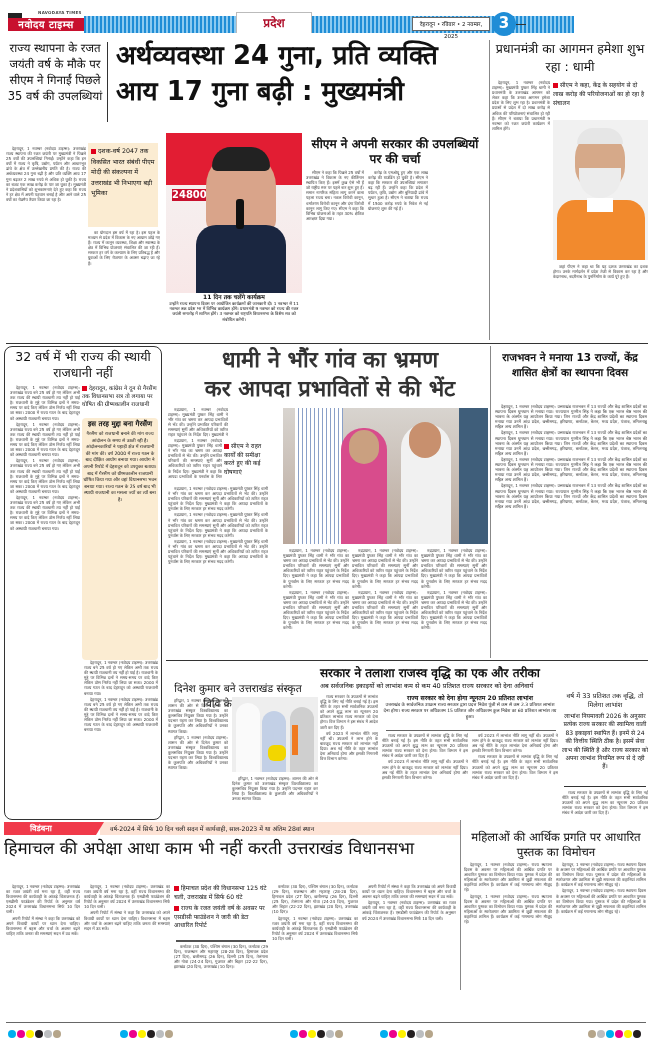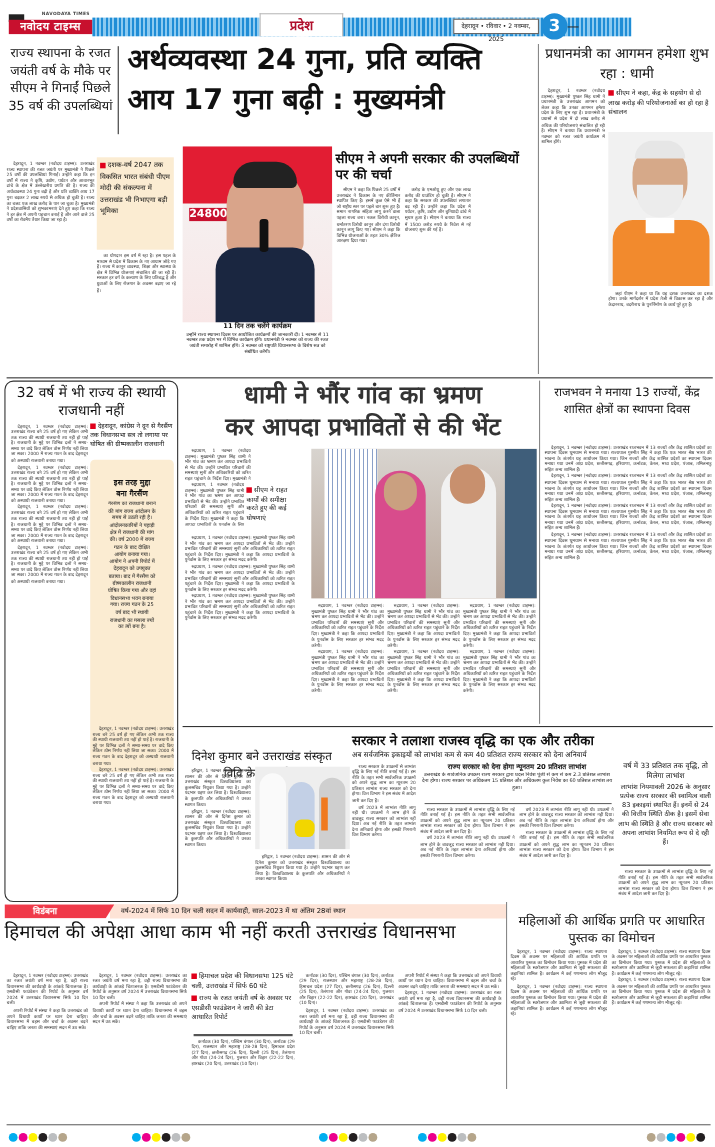--- a/index.html
+++ b/index.html
@@ -74,21 +74,21 @@
   <div style="position:absolute;left:0;top:0;width:136px;height:52px;background:#e21d33;"></div>
   <div style="position:absolute;left:6px;top:56px;width:40px;height:12px;background:#c8102e;color:#fff;font-size:10px;font-weight:bold;line-height:12px;text-align:right;">248001</div>
   <div style="position:absolute;left:40px;top:18px;width:70px;height:80px;border-radius:35px 35px 10px 10px;background:#d9a48a;"></div>
   <div style="position:absolute;left:46px;top:14px;width:58px;height:24px;border-radius:30px 30px 8px 8px;background:#222;"></div>
   <div style="position:absolute;left:30px;top:92px;width:90px;height:70px;border-radius:20px 20px 0 0;background:#1a2640;"></div>
   <div style="position:absolute;left:70px;top:66px;width:8px;height:30px;background:#111;border-radius:3px;"></div>
 </div>
 <div class="photo-cap" style="left:166px;top:294px;width:136px;font-size:6px;">11 दिन तक चलेंगे कार्यक्रम</div>
 <div class="photo-cap" style="left:166px;top:301px;width:136px;height:40px;overflow:hidden;font-weight:normal;">उन्होंने राज्य स्थापना दिवस पर आयोजित कार्यक्रमों की जानकारी दी। 1 नवम्बर से 11 नवम्बर तक प्रदेश भर में विभिन्न कार्यक्रम होंगे। प्रधानमंत्री 9 नवम्बर को राज्य की रजत जयंती समारोह में शामिल होंगे। 3 नवम्बर को राष्ट्रपति विधानसभा के विशेष सत्र को संबोधित करेंगी।</div>
 
-<div class="hd" style="left:305px;top:137px;width:180px;font-size:12px;line-height:15px;">सीएम ने अपनी सरकार की उपलब्धियों पर की चर्चा</div>
+<div class="hd" style="left:305px;top:137px;width:180px;font-size:12px;line-height:15px;text-align:center;">सीएम ने अपनी सरकार की उपलब्धियों पर की चर्चा</div>
 <div class="col-text" style="left:306px;top:170px;width:58px;height:172px;">
   <p>सीएम ने कहा कि पिछले 25 वर्षों में उत्तराखंड ने विकास के नए कीर्तिमान स्थापित किए हैं। इसमें कुछ ऐसे भी हैं जो राष्ट्रीय स्तर पर पहले बार शुरू हुए हैं। समान नागरिक संहिता लागू करने वाला पहला राज्य बना। नकल विरोधी कानून, धर्मांतरण विरोधी कानून और दंगा विरोधी कानून लागू किए गए। सीएम ने कहा कि विभिन्न योजनाओं के तहत 30% क्षैतिज आरक्षण दिया गया।</p>
 </div>
 <div class="col-text" style="left:368px;top:170px;width:60px;height:172px;">
   <p>करोड़ के एमओयू हुए और एक लाख करोड़ की ग्राउंडिंग हो चुकी है। सीएम ने कहा कि सरकार की उपलब्धियां लगातार बढ़ रही हैं। उन्होंने कहा कि प्रदेश में पर्यटन, कृषि, उद्योग और बुनियादी ढांचे में सुधार हुआ है। सीएम ने बताया कि राज्य में 1500 करोड़ रुपये के निवेश से नई योजनाएं शुरू की गई हैं।</p>
 </div>
 
 <div class="rule-v" style="left:489px;top:40px;height:300px;"></div>
 <div class="hd" style="left:492px;top:40px;width:156px;font-size:12.5px;line-height:18px;text-align:center;font-weight:normal;">प्रधानमंत्री का आगमन हमेशा शुभ रहा : धामी</div>
 <div class="col-text" style="left:492px;top:80px;width:58px;height:182px;">
@@ -114,21 +114,21 @@
 <div class="hd" style="left:8px;top:349px;width:150px;font-size:12.5px;line-height:16px;text-align:center;font-weight:normal;">32 वर्ष में भी राज्य की स्थायी राजधानी नहीं</div>
 <div class="col-text" style="left:10px;top:385px;width:70px;height:430px;">
   <p>देहरादून, 1 नवम्बर (नवोदय टाइम्स): उत्तराखंड राज्य बने 25 वर्ष हो गए लेकिन अभी तक राज्य की स्थायी राजधानी तय नहीं हो पाई है। राजधानी के मुद्दे पर विभिन्न दलों ने समय-समय पर वादे किए लेकिन ठोस निर्णय नहीं लिया जा सका। 2000 में राज्य गठन के बाद देहरादून को अस्थायी राजधानी बनाया गया।</p>
   <p>देहरादून, 1 नवम्बर (नवोदय टाइम्स): उत्तराखंड राज्य बने 25 वर्ष हो गए लेकिन अभी तक राज्य की स्थायी राजधानी तय नहीं हो पाई है। राजधानी के मुद्दे पर विभिन्न दलों ने समय-समय पर वादे किए लेकिन ठोस निर्णय नहीं लिया जा सका। 2000 में राज्य गठन के बाद देहरादून को अस्थायी राजधानी बनाया गया।</p>
   <p>देहरादून, 1 नवम्बर (नवोदय टाइम्स): उत्तराखंड राज्य बने 25 वर्ष हो गए लेकिन अभी तक राज्य की स्थायी राजधानी तय नहीं हो पाई है। राजधानी के मुद्दे पर विभिन्न दलों ने समय-समय पर वादे किए लेकिन ठोस निर्णय नहीं लिया जा सका। 2000 में राज्य गठन के बाद देहरादून को अस्थायी राजधानी बनाया गया।</p>
   <p>देहरादून, 1 नवम्बर (नवोदय टाइम्स): उत्तराखंड राज्य बने 25 वर्ष हो गए लेकिन अभी तक राज्य की स्थायी राजधानी तय नहीं हो पाई है। राजधानी के मुद्दे पर विभिन्न दलों ने समय-समय पर वादे किए लेकिन ठोस निर्णय नहीं लिया जा सका। 2000 में राज्य गठन के बाद देहरादून को अस्थायी राजधानी बनाया गया।</p>
 </div>
 <div class="kicker-box" style="left:82px;top:384px;width:76px;font-size:5.8px;line-height:8px;font-weight:normal;">
   <span class="bullet-sq"></span><span>देहरादून, कांग्रेस ने दून से गैरसैंण तक विधानसभा सत्र तो लगाया पर घोषित की ग्रीष्मकालीन राजधानी</span>
 </div>
-<div class="beige" style="position:absolute;left:82px;top:418px;width:76px;height:284px;border-radius:4px;padding:16px;">
+<div class="beige" style="position:absolute;left:82px;top:418px;width:76px;height:242px;border-radius:4px;padding:1px;">
   <div style="font-size:7px;line-height:10px;font-weight:bold;text-align:center;color:#111;margin-bottom:2px;">इस तरह मुद्दा बना गैरसैंण</div>
   <div style="font-size:4.6px;line-height:6.6px;text-align:center;color:#222;height:215px;overflow:hidden;">गैरसैंण को राजधानी बनाने की मांग राज्य आंदोलन के समय से उठती रही है। आंदोलनकारियों ने पहाड़ी क्षेत्र में राजधानी की मांग की। वर्ष 2000 में राज्य गठन के बाद दीक्षित आयोग बनाया गया। आयोग ने अपनी रिपोर्ट में देहरादून को उपयुक्त बताया। बाद में गैरसैंण को ग्रीष्मकालीन राजधानी घोषित किया गया और वहां विधानसभा भवन बनाया गया। राज्य गठन के 25 वर्ष बाद भी स्थायी राजधानी का मसला ज्यों का त्यों बना है।</div>
 </div>
 <div class="col-text" style="left:84px;top:660px;width:74px;height:155px;">
   <p>देहरादून, 1 नवम्बर (नवोदय टाइम्स): उत्तराखंड राज्य बने 25 वर्ष हो गए लेकिन अभी तक राज्य की स्थायी राजधानी तय नहीं हो पाई है। राजधानी के मुद्दे पर विभिन्न दलों ने समय-समय पर वादे किए लेकिन ठोस निर्णय नहीं लिया जा सका। 2000 में राज्य गठन के बाद देहरादून को अस्थायी राजधानी बनाया गया।</p>
   <p>देहरादून, 1 नवम्बर (नवोदय टाइम्स): उत्तराखंड राज्य बने 25 वर्ष हो गए लेकिन अभी तक राज्य की स्थायी राजधानी तय नहीं हो पाई है। राजधानी के मुद्दे पर विभिन्न दलों ने समय-समय पर वादे किए लेकिन ठोस निर्णय नहीं लिया जा सका। 2000 में राज्य गठन के बाद देहरादून को अस्थायी राजधानी बनाया गया।</p>
 </div>
 
 <div class="hd" style="left:170px;top:346px;width:320px;font-size:22px;line-height:28px;text-align:center;color:#333;">धामी ने भौंर गांव का भ्रमण</div>
 <div class="hd" style="left:170px;top:375px;width:320px;font-size:22px;line-height:28px;text-align:center;color:#333;">कर आपदा प्रभावितों से की भेंट</div>
@@ -161,21 +161,21 @@
 <div class="col-text" style="left:352px;top:548px;width:66px;height:110px;">
   <p>रुद्रप्रयाग, 1 नवम्बर (नवोदय टाइम्स): मुख्यमंत्री पुष्कर सिंह धामी ने भौंर गांव का भ्रमण कर आपदा प्रभावितों से भेंट की। उन्होंने प्रभावित परिवारों की समस्याएं सुनीं और अधिकारियों को त्वरित राहत पहुंचाने के निर्देश दिए। मुख्यमंत्री ने कहा कि आपदा प्रभावितों के पुनर्वास के लिए सरकार हर संभव मदद करेगी।</p>
   <p>रुद्रप्रयाग, 1 नवम्बर (नवोदय टाइम्स): मुख्यमंत्री पुष्कर सिंह धामी ने भौंर गांव का भ्रमण कर आपदा प्रभावितों से भेंट की। उन्होंने प्रभावित परिवारों की समस्याएं सुनीं और अधिकारियों को त्वरित राहत पहुंचाने के निर्देश दिए। मुख्यमंत्री ने कहा कि आपदा प्रभावितों के पुनर्वास के लिए सरकार हर संभव मदद करेगी।</p>
 </div>
 <div class="col-text" style="left:421px;top:548px;width:66px;height:110px;">
   <p>रुद्रप्रयाग, 1 नवम्बर (नवोदय टाइम्स): मुख्यमंत्री पुष्कर सिंह धामी ने भौंर गांव का भ्रमण कर आपदा प्रभावितों से भेंट की। उन्होंने प्रभावित परिवारों की समस्याएं सुनीं और अधिकारियों को त्वरित राहत पहुंचाने के निर्देश दिए। मुख्यमंत्री ने कहा कि आपदा प्रभावितों के पुनर्वास के लिए सरकार हर संभव मदद करेगी।</p>
   <p>रुद्रप्रयाग, 1 नवम्बर (नवोदय टाइम्स): मुख्यमंत्री पुष्कर सिंह धामी ने भौंर गांव का भ्रमण कर आपदा प्रभावितों से भेंट की। उन्होंने प्रभावित परिवारों की समस्याएं सुनीं और अधिकारियों को त्वरित राहत पहुंचाने के निर्देश दिए। मुख्यमंत्री ने कहा कि आपदा प्रभावितों के पुनर्वास के लिए सरकार हर संभव मदद करेगी।</p>
 </div>
 
 <div class="rule-v" style="left:490px;top:346px;height:312px;"></div>
-<div class="hd" style="left:494px;top:350px;width:152px;font-size:10.5px;line-height:15px;text-align:center;font-weight:normal;">राजभवन ने मनाया 13 राज्यों, केंद्र शासित क्षेत्रों का स्थापना दिवस</div>
+<div class="hd" style="left:494px;top:350px;width:152px;font-size:10.5px;line-height:15px;text-align:center;font-weight:bold;">राजभवन ने मनाया 13 राज्यों, केंद्र शासित क्षेत्रों का स्थापना दिवस</div>
 <div class="col-text" style="left:495px;top:404px;width:152px;height:254px;font-size:4.1px;">
   <p>देहरादून, 1 नवम्बर (नवोदय टाइम्स): उत्तराखंड राजभवन में 13 राज्यों और केंद्र शासित प्रदेशों का स्थापना दिवस धूमधाम से मनाया गया। राज्यपाल गुरमीत सिंह ने कहा कि एक भारत श्रेष्ठ भारत की भावना के अंतर्गत यह आयोजन किया गया। जिन राज्यों और केंद्र शासित प्रदेशों का स्थापना दिवस मनाया गया उनमें आंध्र प्रदेश, छत्तीसगढ़, हरियाणा, कर्नाटक, केरल, मध्य प्रदेश, पंजाब, तमिलनाडु सहित अन्य शामिल हैं।</p>
   <p>देहरादून, 1 नवम्बर (नवोदय टाइम्स): उत्तराखंड राजभवन में 13 राज्यों और केंद्र शासित प्रदेशों का स्थापना दिवस धूमधाम से मनाया गया। राज्यपाल गुरमीत सिंह ने कहा कि एक भारत श्रेष्ठ भारत की भावना के अंतर्गत यह आयोजन किया गया। जिन राज्यों और केंद्र शासित प्रदेशों का स्थापना दिवस मनाया गया उनमें आंध्र प्रदेश, छत्तीसगढ़, हरियाणा, कर्नाटक, केरल, मध्य प्रदेश, पंजाब, तमिलनाडु सहित अन्य शामिल हैं।</p>
   <p>देहरादून, 1 नवम्बर (नवोदय टाइम्स): उत्तराखंड राजभवन में 13 राज्यों और केंद्र शासित प्रदेशों का स्थापना दिवस धूमधाम से मनाया गया। राज्यपाल गुरमीत सिंह ने कहा कि एक भारत श्रेष्ठ भारत की भावना के अंतर्गत यह आयोजन किया गया। जिन राज्यों और केंद्र शासित प्रदेशों का स्थापना दिवस मनाया गया उनमें आंध्र प्रदेश, छत्तीसगढ़, हरियाणा, कर्नाटक, केरल, मध्य प्रदेश, पंजाब, तमिलनाडु सहित अन्य शामिल हैं।</p>
   <p>देहरादून, 1 नवम्बर (नवोदय टाइम्स): उत्तराखंड राजभवन में 13 राज्यों और केंद्र शासित प्रदेशों का स्थापना दिवस धूमधाम से मनाया गया। राज्यपाल गुरमीत सिंह ने कहा कि एक भारत श्रेष्ठ भारत की भावना के अंतर्गत यह आयोजन किया गया। जिन राज्यों और केंद्र शासित प्रदेशों का स्थापना दिवस मनाया गया उनमें आंध्र प्रदेश, छत्तीसगढ़, हरियाणा, कर्नाटक, केरल, मध्य प्रदेश, पंजाब, तमिलनाडु सहित अन्य शामिल हैं।</p>
 </div>
 
 <div class="rule-h" style="left:166px;top:660px;width:482px;background:#333;"></div>
 
 <div class="hd" style="left:168px;top:664px;width:140px;font-size:10.5px;line-height:15px;text-align:center;font-weight:normal;margin-top:17px;">दिनेश कुमार बने उत्तराखंड संस्कृत विवि के कुलसचिव</div>

